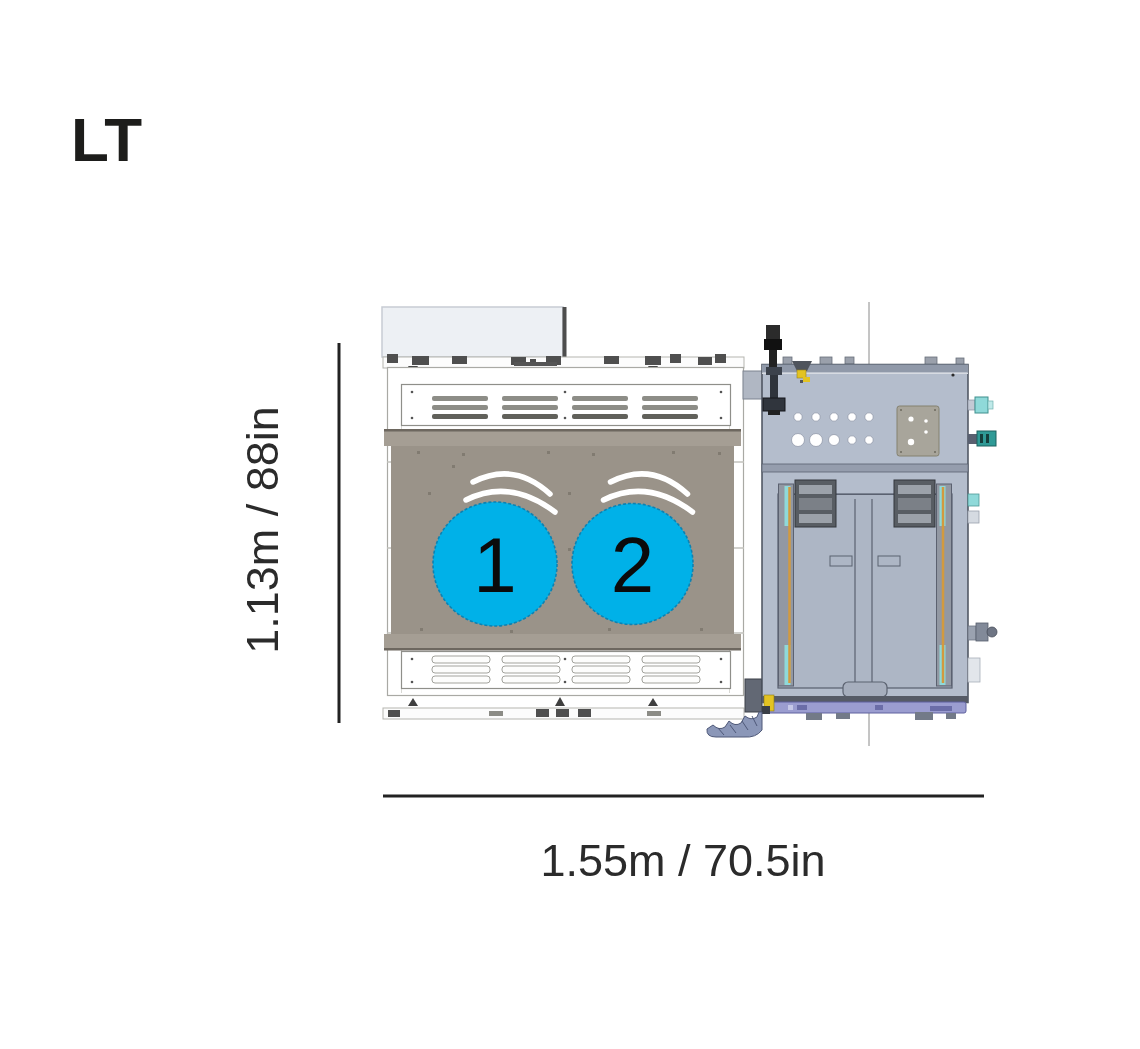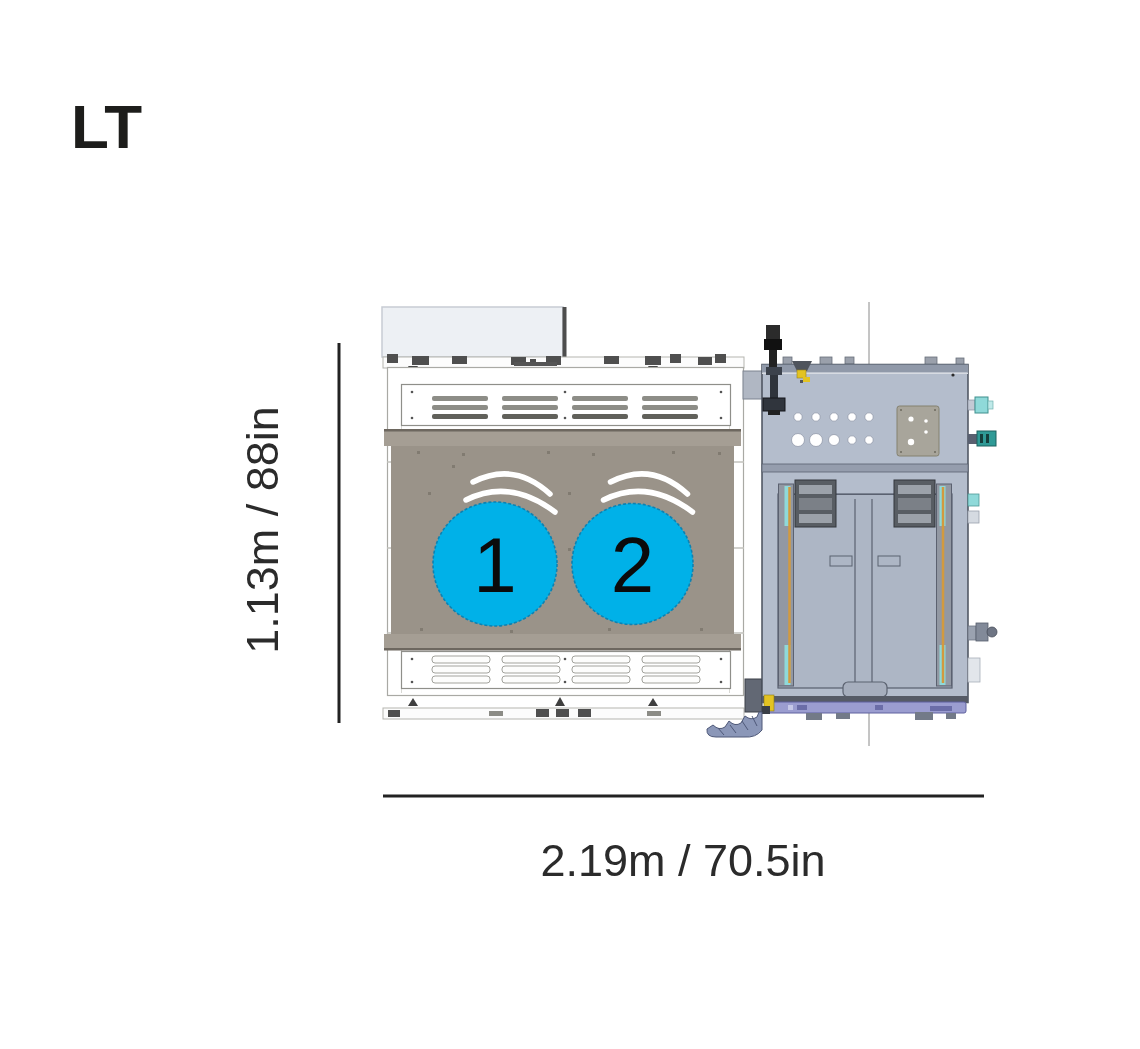--- a/index.html
+++ b/index.html
@@ -1,21 +1,21 @@
 <!DOCTYPE html>
 <html style="--fan-blue: #00b1e8; --panel-taupe: #9a9389; --machine-body: #b4bdcc; --rail-orange: #d29a3f; --rail-cyan: #8fd9d9; --accent-yellow: #e3c322; --strip-purple: #9b9dd0; --teal-connector: #2f9a96; --dimension-line: #222222; --label-text: #2b2b2b;"><head>
 <meta charset="utf-8">
 <style>
   html,body { margin:0; padding:0; background:#fff; }
   .page {
     position:relative; width:1140px; height:1049px; background:#fff;
     font-family:"Liberation Sans", sans-serif; overflow:hidden;
   }
   .title {
-    position:absolute; left:71px; top:96px; font-size:62px; font-weight:700;
+    position:absolute; left:71px; top:109px; font-size:62px; font-weight:700;
     color:#1d1d1b; line-height:1; letter-spacing:0;
   }
   .dim-label { color:var(--label-text,#2b2b2b); font-size:45px; font-weight:400; }
   .v-wrap { position:absolute; left:263px; top:530px; width:0; height:0; }
   .v-wrap span { position:absolute; transform:translate(-50%,-50%) rotate(-90deg); white-space:nowrap; display:block; }
   .h-wrap { position:absolute; left:683px; top:861px; width:0; height:0; }
   .h-wrap span { position:absolute; transform:translate(-50%,-50%); white-space:nowrap; display:block; }
   svg.drawing { position:absolute; left:0; top:0; }
   .fan-circle { fill:var(--fan-blue,#00b1e8); stroke:#0c82b2; stroke-width:1.6; stroke-dasharray:3 2; }
   .fan-num { font-family:"Liberation Sans", sans-serif; font-size:78px; fill:#0b0b0b; text-anchor:middle; }
@@ -33,21 +33,21 @@
 <body>
 
 <div class="page">
 
   <div class="title">LT</div>
 
   <div class="v-wrap">
     <span class="dim-label">1.13m / 88in</span>
   </div>
   <div class="h-wrap">
-    <span class="dim-label">2.19m / 70.5in</span>
+    <span class="dim-label">1.55m / 70.5in</span>
   </div>
 
   <svg class="drawing" width="1140" height="1049" viewBox="0 0 1140 1049">
 
     <rect class="dimline" x="337.5" y="343" width="3" height="380"></rect>
     <rect class="dimline" x="383" y="794.5" width="601" height="3"></rect>
 
     <g>
 
       <g>

